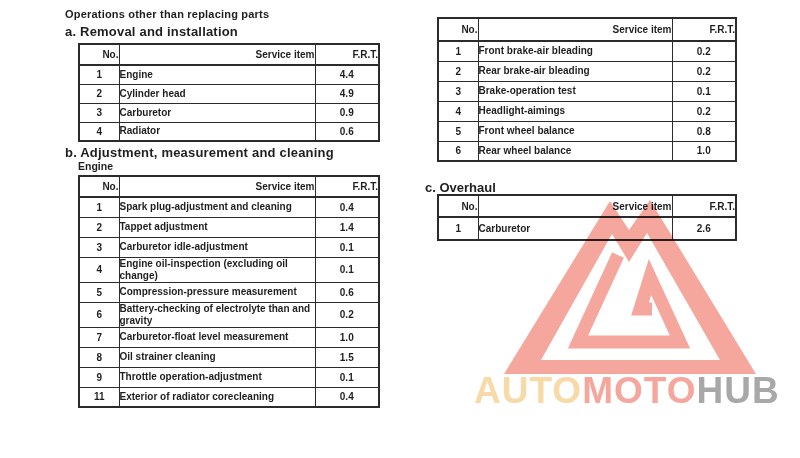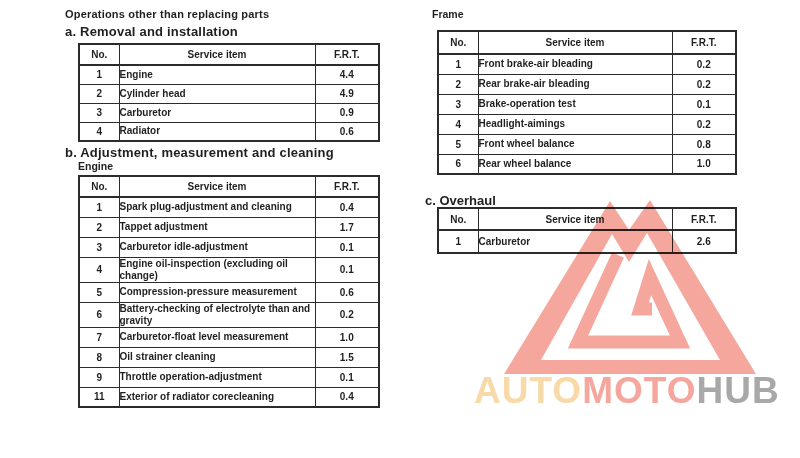--- a/index.html
+++ b/index.html
@@ -14,21 +14,21 @@
 
   .h1{font-size:11px;font-weight:bold;line-height:13px;letter-spacing:.2px;}
   .hsub{font-size:13px;font-weight:bold;line-height:13px;margin-top:4px;letter-spacing:.2px;}
   .hsub-b{}
   .heng{font-size:10.5px;font-weight:bold;line-height:13px;margin-left:13px;margin-top:1px;}
   .h-frame{font-size:10.5px;font-weight:bold;line-height:13px;margin-left:7px;}
   .h-c{font-size:13px;font-weight:bold;line-height:13px;margin-top:19px;}
 
   table.frt{border-collapse:collapse;table-layout:fixed;border:2px solid #2b2b2b;background:transparent;}
   table.frt th,table.frt td{border:1px solid #2b2b2b;font-size:10px;font-weight:bold;color:#1f1f1f;padding:0;}
-  table.frt thead th{border-bottom:2px solid #2b2b2b;text-align:center;}
+  table.frt thead th{border-bottom:2px solid #2b2b2b;text-align:right;}
   table.frt col.col-no{width:40px;}
   table.frt col.col-frt{width:64px;}
   td.c-no{text-align:center;}
   td.c-item{text-align:left;padding:2px 4px 2px 10px;line-height:12px;}
   td.c-frt{text-align:center;}
 
   .t-left{width:302px;margin-left:13px;}
   .t-right{width:300px;margin-left:12px;}
   .tbl-a{margin-top:5px;}
   .tbl-a thead tr{height:21px;}
@@ -111,21 +111,21 @@
       </thead>
       <tbody>
         <tr>
           <td class="c-no">1</td>
           <td class="c-item">Spark plug-adjustment and cleaning</td>
           <td class="c-frt">0.4</td>
         </tr>
         <tr>
           <td class="c-no">2</td>
           <td class="c-item">Tappet adjustment</td>
-          <td class="c-frt">1.7</td>
+          <td class="c-frt">1.4</td>
         </tr>
         <tr>
           <td class="c-no">3</td>
           <td class="c-item">Carburetor idle-adjustment</td>
           <td class="c-frt">0.1</td>
         </tr>
         <tr>
           <td class="c-no">4</td>
           <td class="c-item">Engine oil-inspection (excluding oil change)</td>
           <td class="c-frt">0.1</td>
@@ -158,21 +158,20 @@
         <tr>
           <td class="c-no">11</td>
           <td class="c-item">Exterior of radiator corecleaning</td>
           <td class="c-frt">0.4</td>
         </tr>
       </tbody>
     </table>
 </div>
 
 <div class="col" id="col-right">
-  <div class="h-frame">Frame</div>
   <table class="frt t-right tbl-frame">
       <colgroup>
         <col class="col-no">
         <col class="col-item">
         <col class="col-frt">
       </colgroup>
       <thead>
         <tr>
           <th>No.</th>
           <th>Service item</th>

